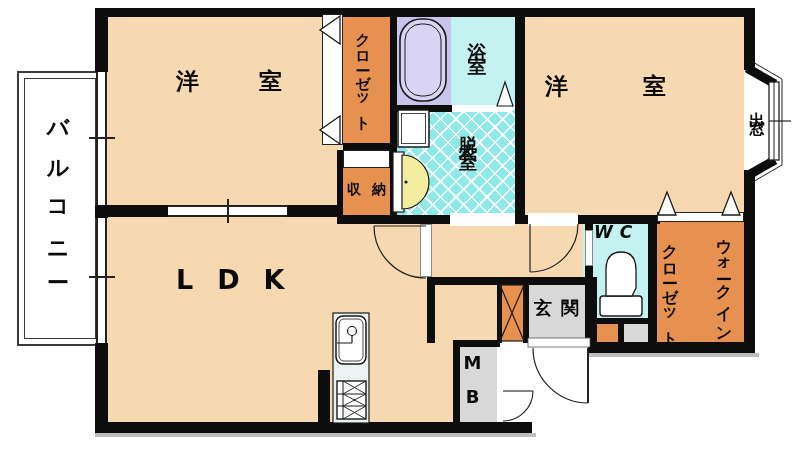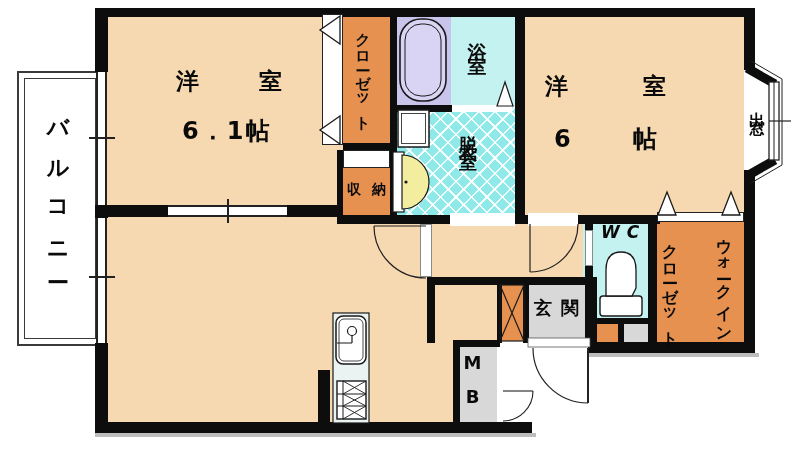--- a/index.html
+++ b/index.html
@@ -191,37 +191,36 @@
       <polyline points="751,61 782,79 782,165 751,183" fill="none" stroke="#222" stroke-width="1"></polyline>
       <rect x="769" y="82" width="10" height="78" fill="#ffffff" stroke="#222" stroke-width="1.3"></rect>
       <path d="M774,82 L774,160" stroke="#222" stroke-width="1"></path>
       <path d="M769,121 L791,121" stroke="#222" stroke-width="1.2"></path>
     </g>
   </svg>
 
   <div class="lbl v" style="left:47px;top:102px;font-size:22px;letter-spacing:17px;">バルコニー</div>
 
   <div class="lbl" style="left:176px;top:70px;font-size:23px;letter-spacing:60px;">洋室</div>
-  <div class="lbl" style="left:182px;top:119px;font-size:24px;letter-spacing:2px;">6．1帖</div>
 
   <div class="lbl" style="left:545px;top:75px;font-size:23px;letter-spacing:75px;">洋室</div>
-  <div class="lbl" style="left:554px;top:127px;font-size:24px;letter-spacing:62px;">6帖</div>
-
+
+  <div class="lbl" style="left:176px;top:266px;font-size:27px;letter-spacing:24px;">LDK</div>
 
   <div class="lbl v" style="left:355px;top:22px;font-size:15px;letter-spacing:3px;">クローゼット</div>
 
   <div class="lbl" style="left:347px;top:182px;font-size:14px;letter-spacing:11px;">収納</div>
 
   <div class="lbl v" style="left:468px;top:28px;font-size:19px;letter-spacing:12px;">浴室</div>
 
   <div class="lbl v" style="left:459px;top:120px;font-size:18px;letter-spacing:9px;">脱衣室</div>
 
   <div class="lbl v" style="left:749px;top:99px;font-size:16px;letter-spacing:6px;">出窓</div>
 
-  <div class="lbl" style="left:594px;top:224px;font-size:17px;letter-spacing:7px;font-style:italic;margin-left:7px;">WC</div>
+  <div class="lbl" style="left:594px;top:224px;font-size:17px;letter-spacing:7px;font-style:italic;">WC</div>
 
   <div class="lbl v" style="left:716px;top:227px;font-size:16px;letter-spacing:3px;">ウォークイン</div>
   <div class="lbl v" style="left:662px;top:232px;font-size:16px;letter-spacing:3px;">クローゼット</div>
 
   <div class="lbl" style="left:534px;top:299px;font-size:18px;letter-spacing:9px;">玄関</div>
 
   <div class="lbl v" style="left:463px;top:352px;font-size:18px;letter-spacing:13px;">MB</div>
 
 </div>
 

